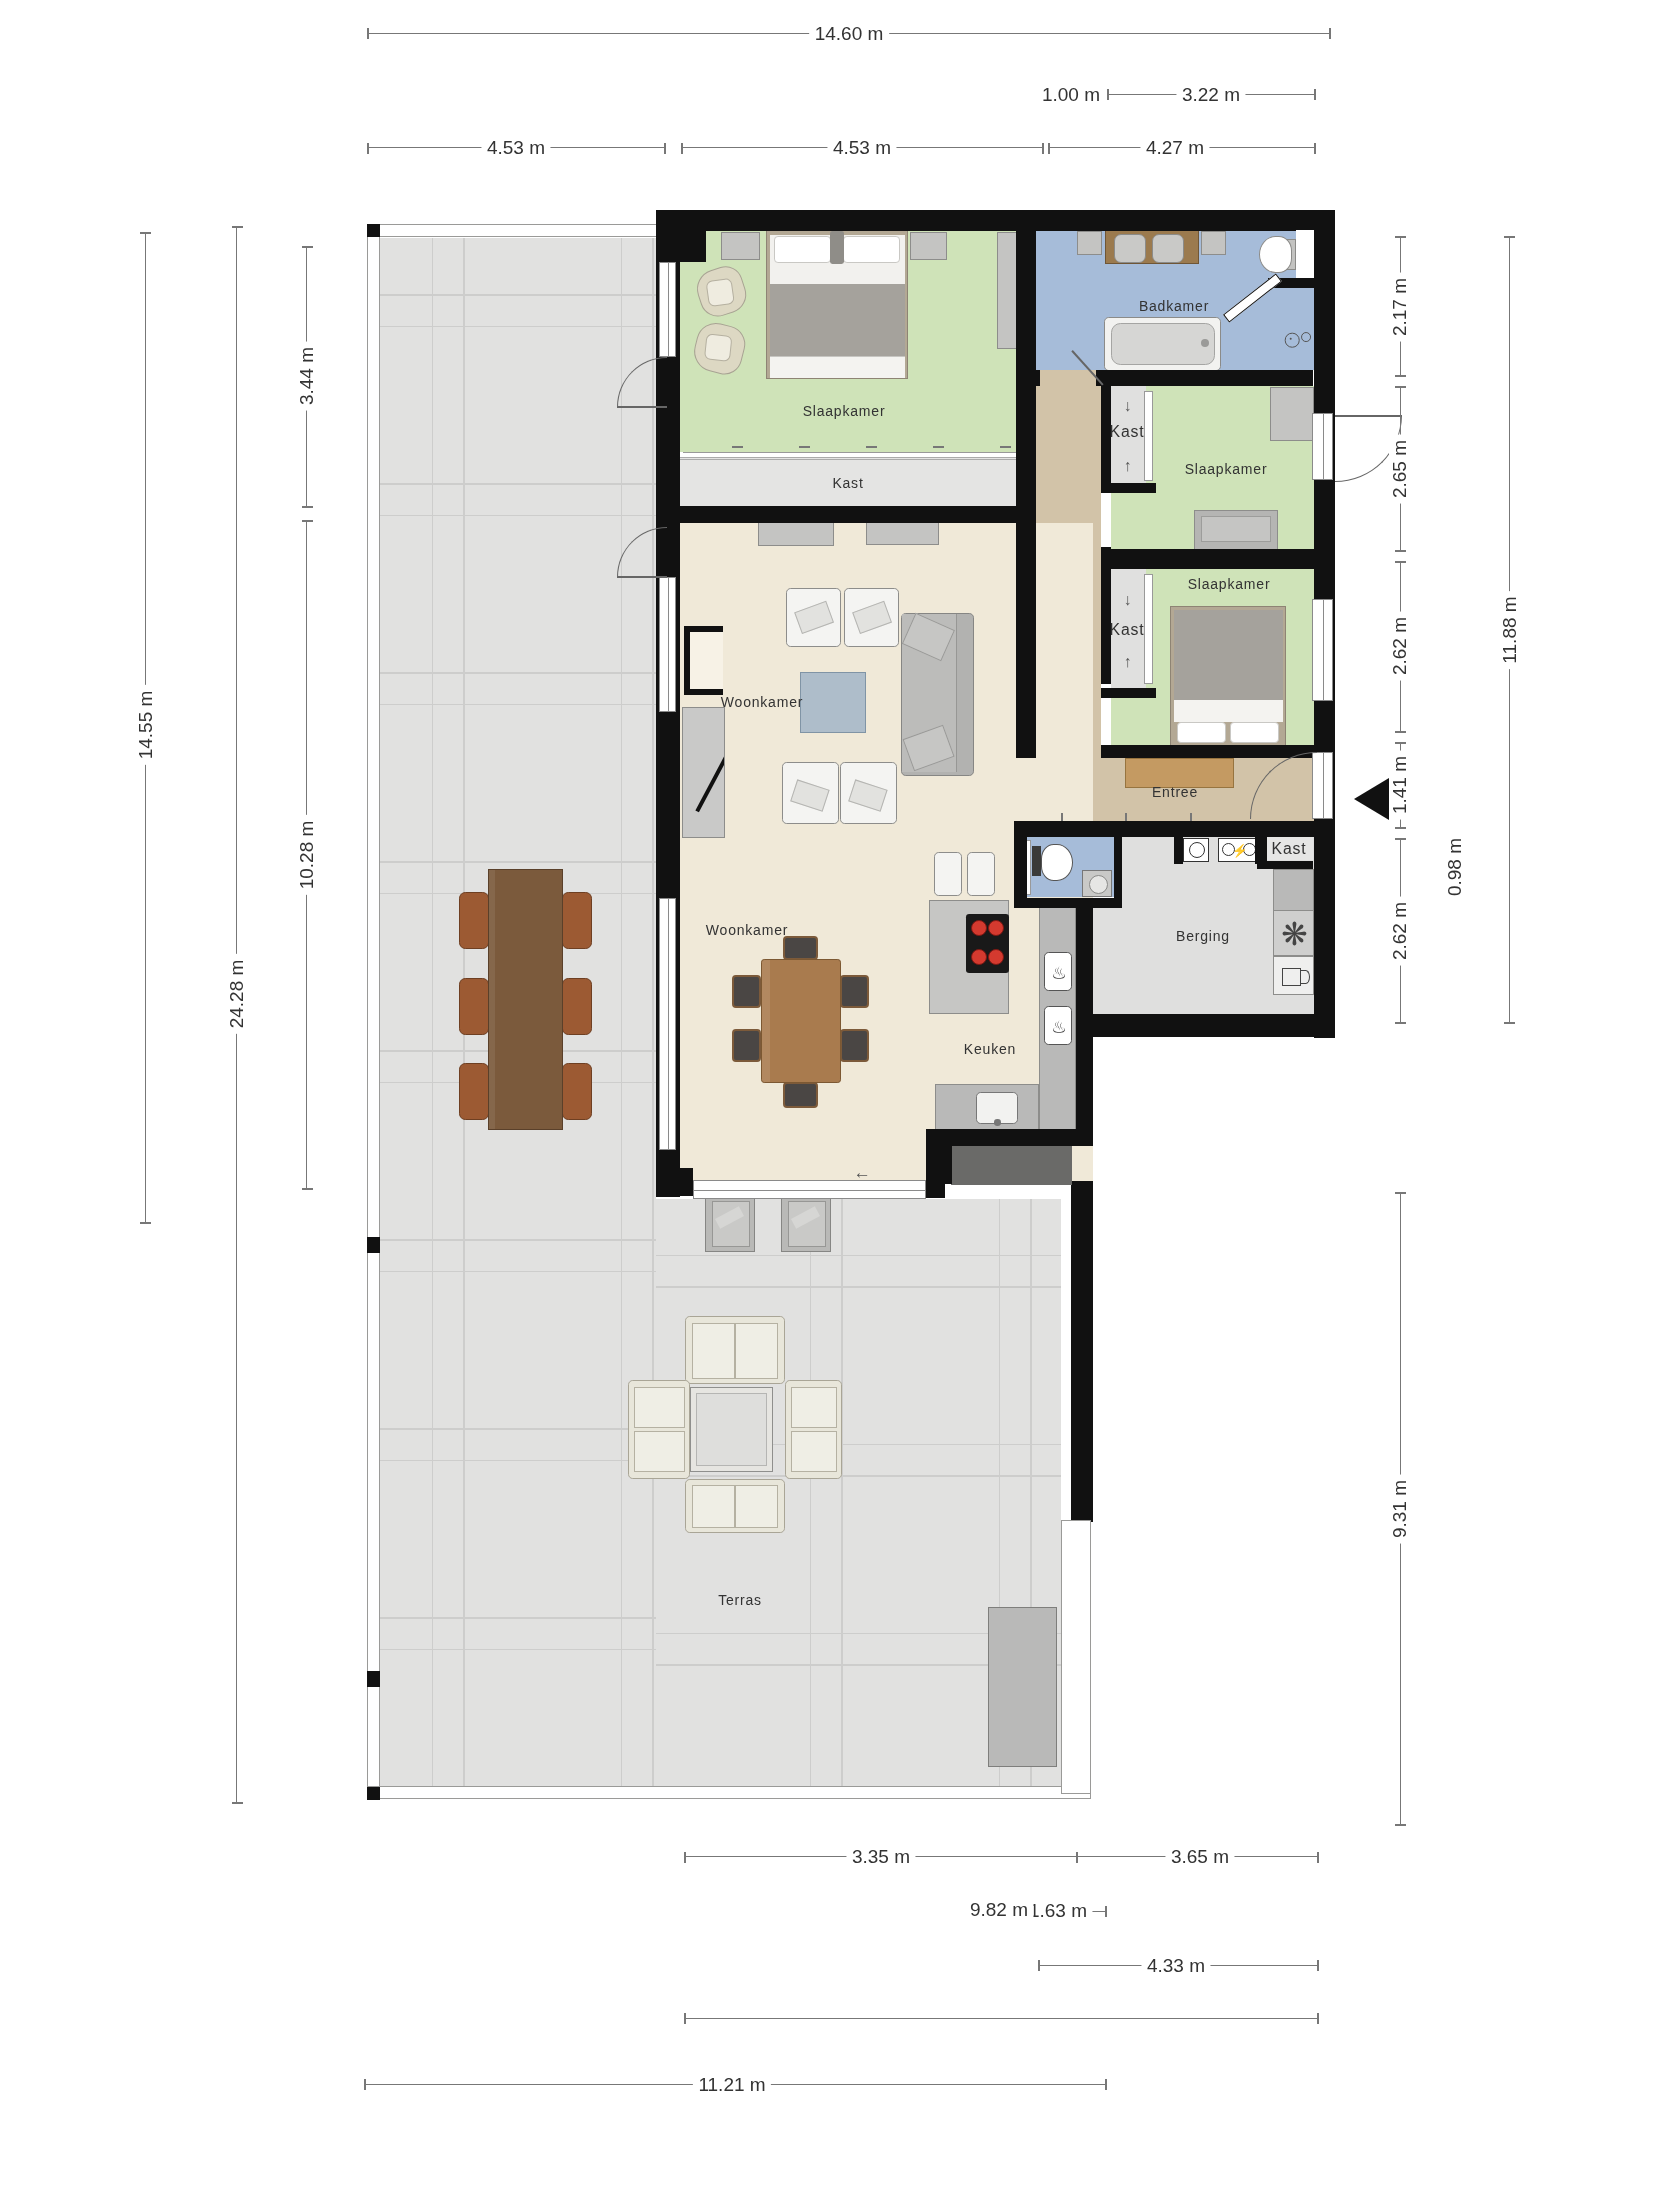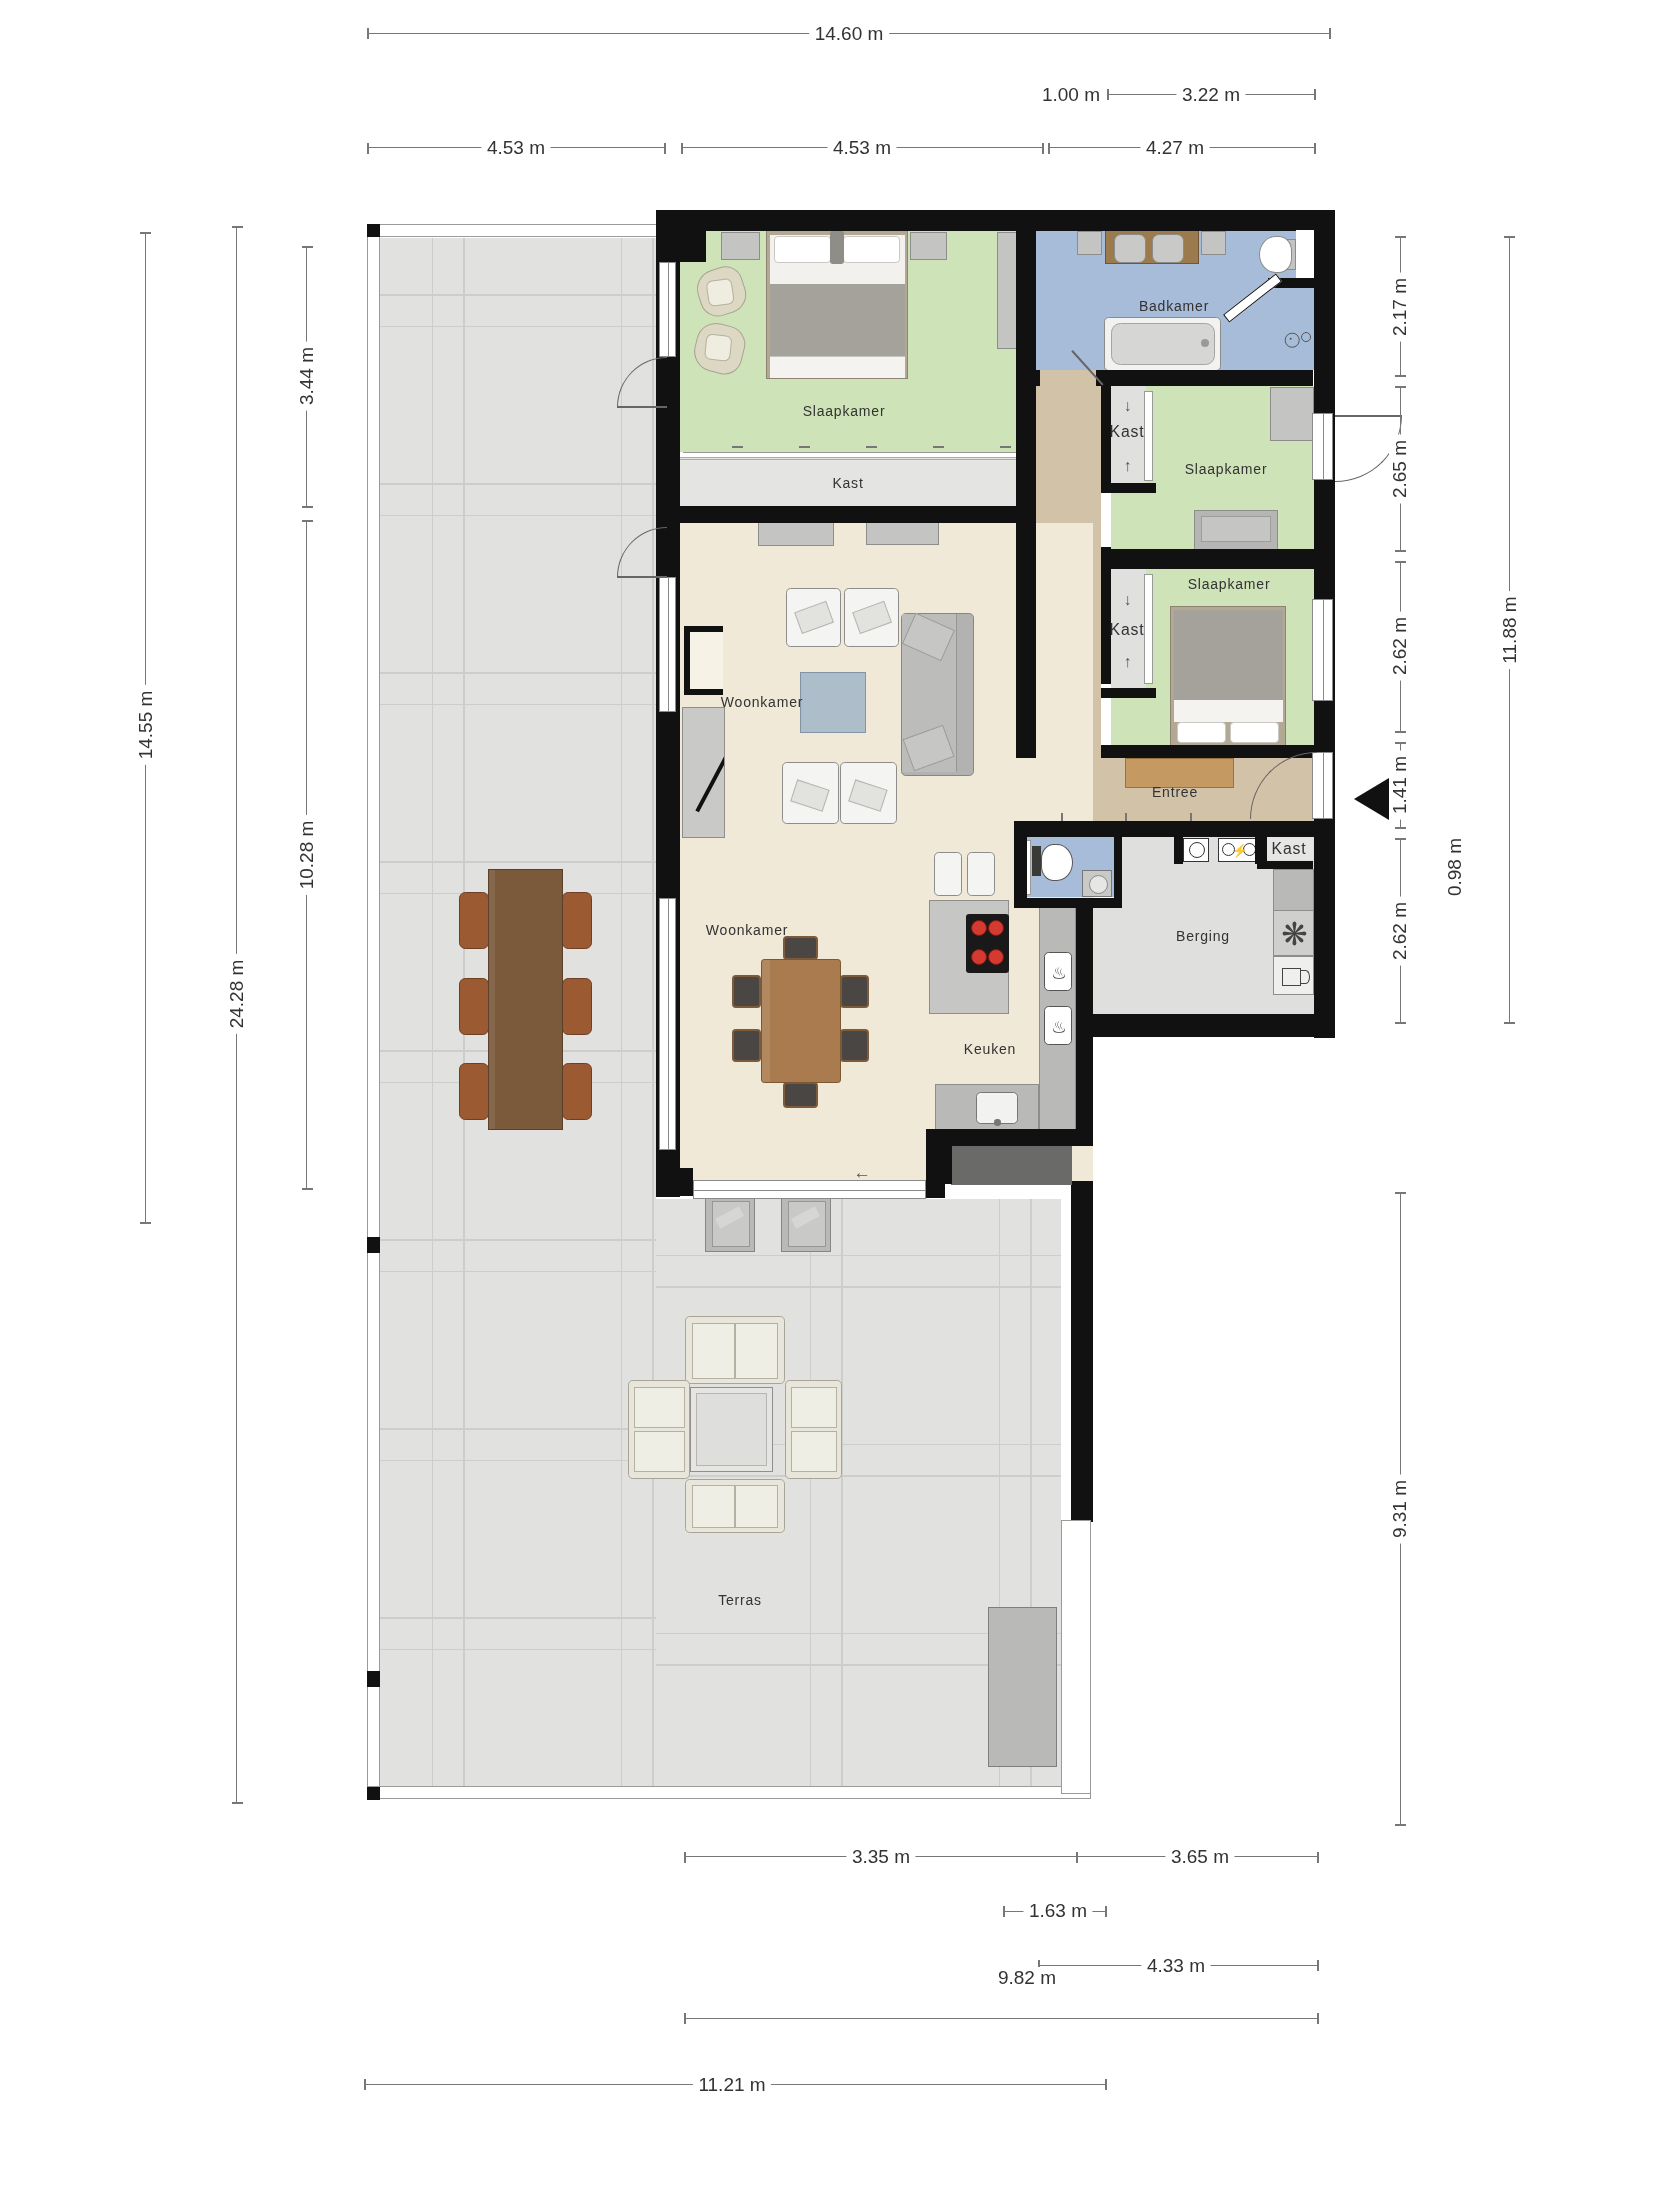--- a/index.html
+++ b/index.html
@@ -438,18 +438,18 @@
 <div class="tick-v" style="left:1003px;top:1906px;"></div>
 <div class="tick-v" style="left:1105px;top:1906px;"></div>
 <div class="dim-label" style="left:1058px;top:1911px;">1.63 m</div>
 <div class="dline-h" style="left:1038px;top:1965px;width:280px;"></div>
 <div class="tick-v" style="left:1038px;top:1960px;"></div>
 <div class="tick-v" style="left:1317px;top:1960px;"></div>
 <div class="dim-label" style="left:1176px;top:1966px;">4.33 m</div>
 <div class="dline-h" style="left:684px;top:2018px;width:635px;"></div>
 <div class="tick-v" style="left:684px;top:2013px;"></div>
 <div class="tick-v" style="left:1317px;top:2013px;"></div>
-<div class="dim-label" style="left:999px;top:1978px;margin-left:28px;">9.82 m</div>
+<div class="dim-label" style="left:999px;top:1910px;">9.82 m</div>
 <div class="dline-h" style="left:364px;top:2084px;width:743px;"></div>
 <div class="tick-v" style="left:364px;top:2079px;"></div>
 <div class="tick-v" style="left:1105px;top:2079px;"></div>
 <div class="dim-label" style="left:732px;top:2085px;">11.21 m</div>
 
 
 </body></html>

